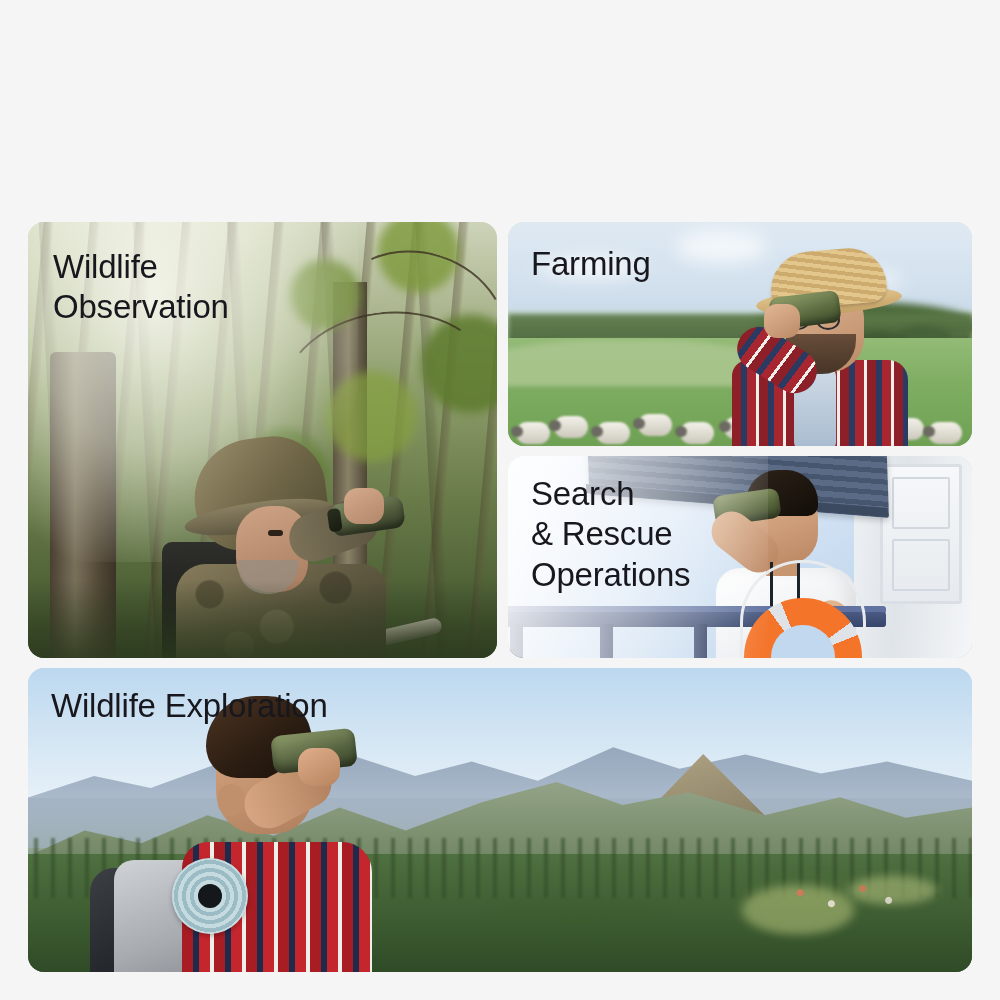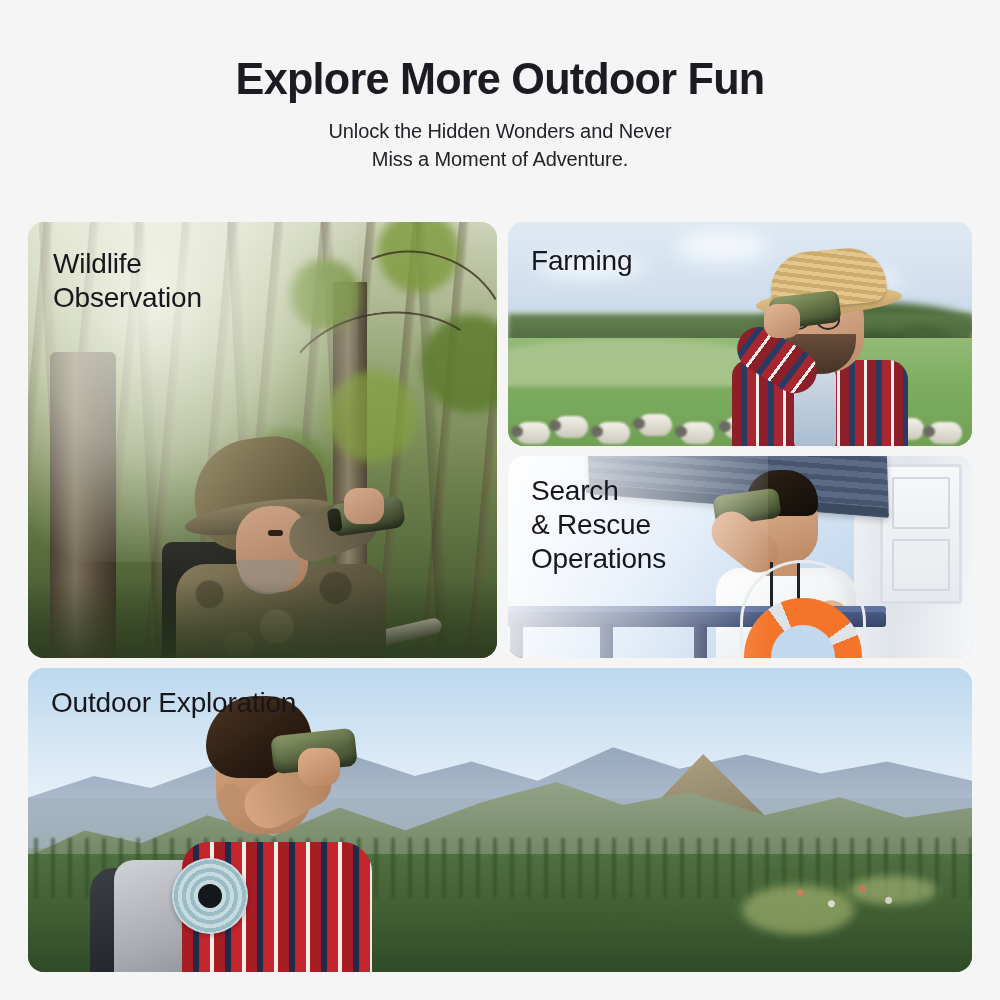--- a/index.html
+++ b/index.html
@@ -27,21 +27,21 @@
 
   
   .grid{ position:absolute; left:28px; top:222px; width:944px; height:750px; }
 
   .card{
     position:absolute; overflow:hidden; border-radius:16px;
     background:#dfe4e2;
   }
   .card .label{
     position:absolute; z-index:6; color:#17171d;
-    font-size:28px; font-weight:400; line-height:1.22;
+    font-size:33px; font-weight:400; line-height:1.22;
     letter-spacing:-0.2px; white-space:pre-line;
   }
 
   
   #card-wildlife { left:0;    top:0;   width:469px; height:436px; }
   #card-farming  { left:480px;top:0;   width:464px; height:224px; }
   #card-rescue   { left:480px;top:234px;width:464px;height:202px; }
   #card-outdoor  { left:0;    top:446px;width:944px;height:304px; }
 
   #card-wildlife .label{ left:25px; top:25px; }
@@ -304,27 +304,20 @@
       repeating-radial-gradient(circle at 50% 50%, #9bbcc4 0 4px, #c5dbe0 4px 8px);
     box-shadow:0 2px 5px rgba(0,0,0,.28); }
   .hk-mat::after{ content:""; position:absolute; left:26px; top:26px; width:24px; height:24px;
     background:#14181b; border-radius:50%; }
 </style>
 </head>
 <body>
 
 <div class="page">
 
-  <div class="header">
-    <div class="headline">Explore More Outdoor Fun</div>
-    <div class="subhead">
-      <span>Unlock the Hidden Wonders and Never</span>
-      <span>Miss a Moment of Adventure.</span>
-    </div>
-  </div>
 
   <div class="grid">
 
     <div class="card" id="card-wildlife">
       <div class="scene">
         <div class="trunks"></div>
         <div class="trunks2"></div>
         <div class="bigtrunk"></div>
         <div class="bigtrunk2"></div>
         <div class="foliage"></div>
@@ -443,17 +436,17 @@
           <div class="hk-shirt"></div>
           <div class="hk-mat"></div>
           <div class="hk-head"></div>
           <div class="hk-ear"></div>
           <div class="hk-hair"></div>
           <div class="hk-arm"></div>
           <div class="hk-bino"></div>
           <div class="hk-hand"></div>
         </div>
       </div>
-      <div class="label">Outdoor Exploration</div>
+      <div class="label">Wildlife Exploration</div>
     </div>
 
   </div>
 </div>
 
 </body></html>

